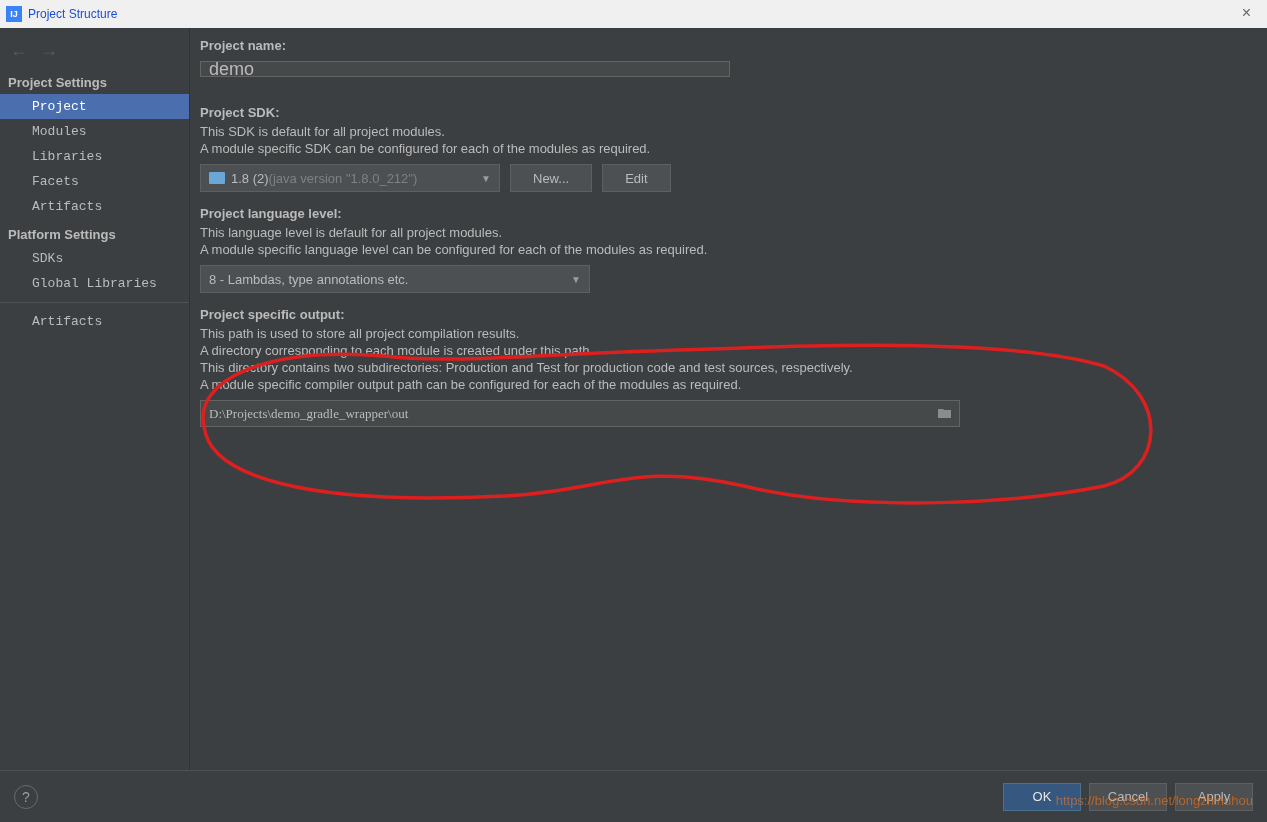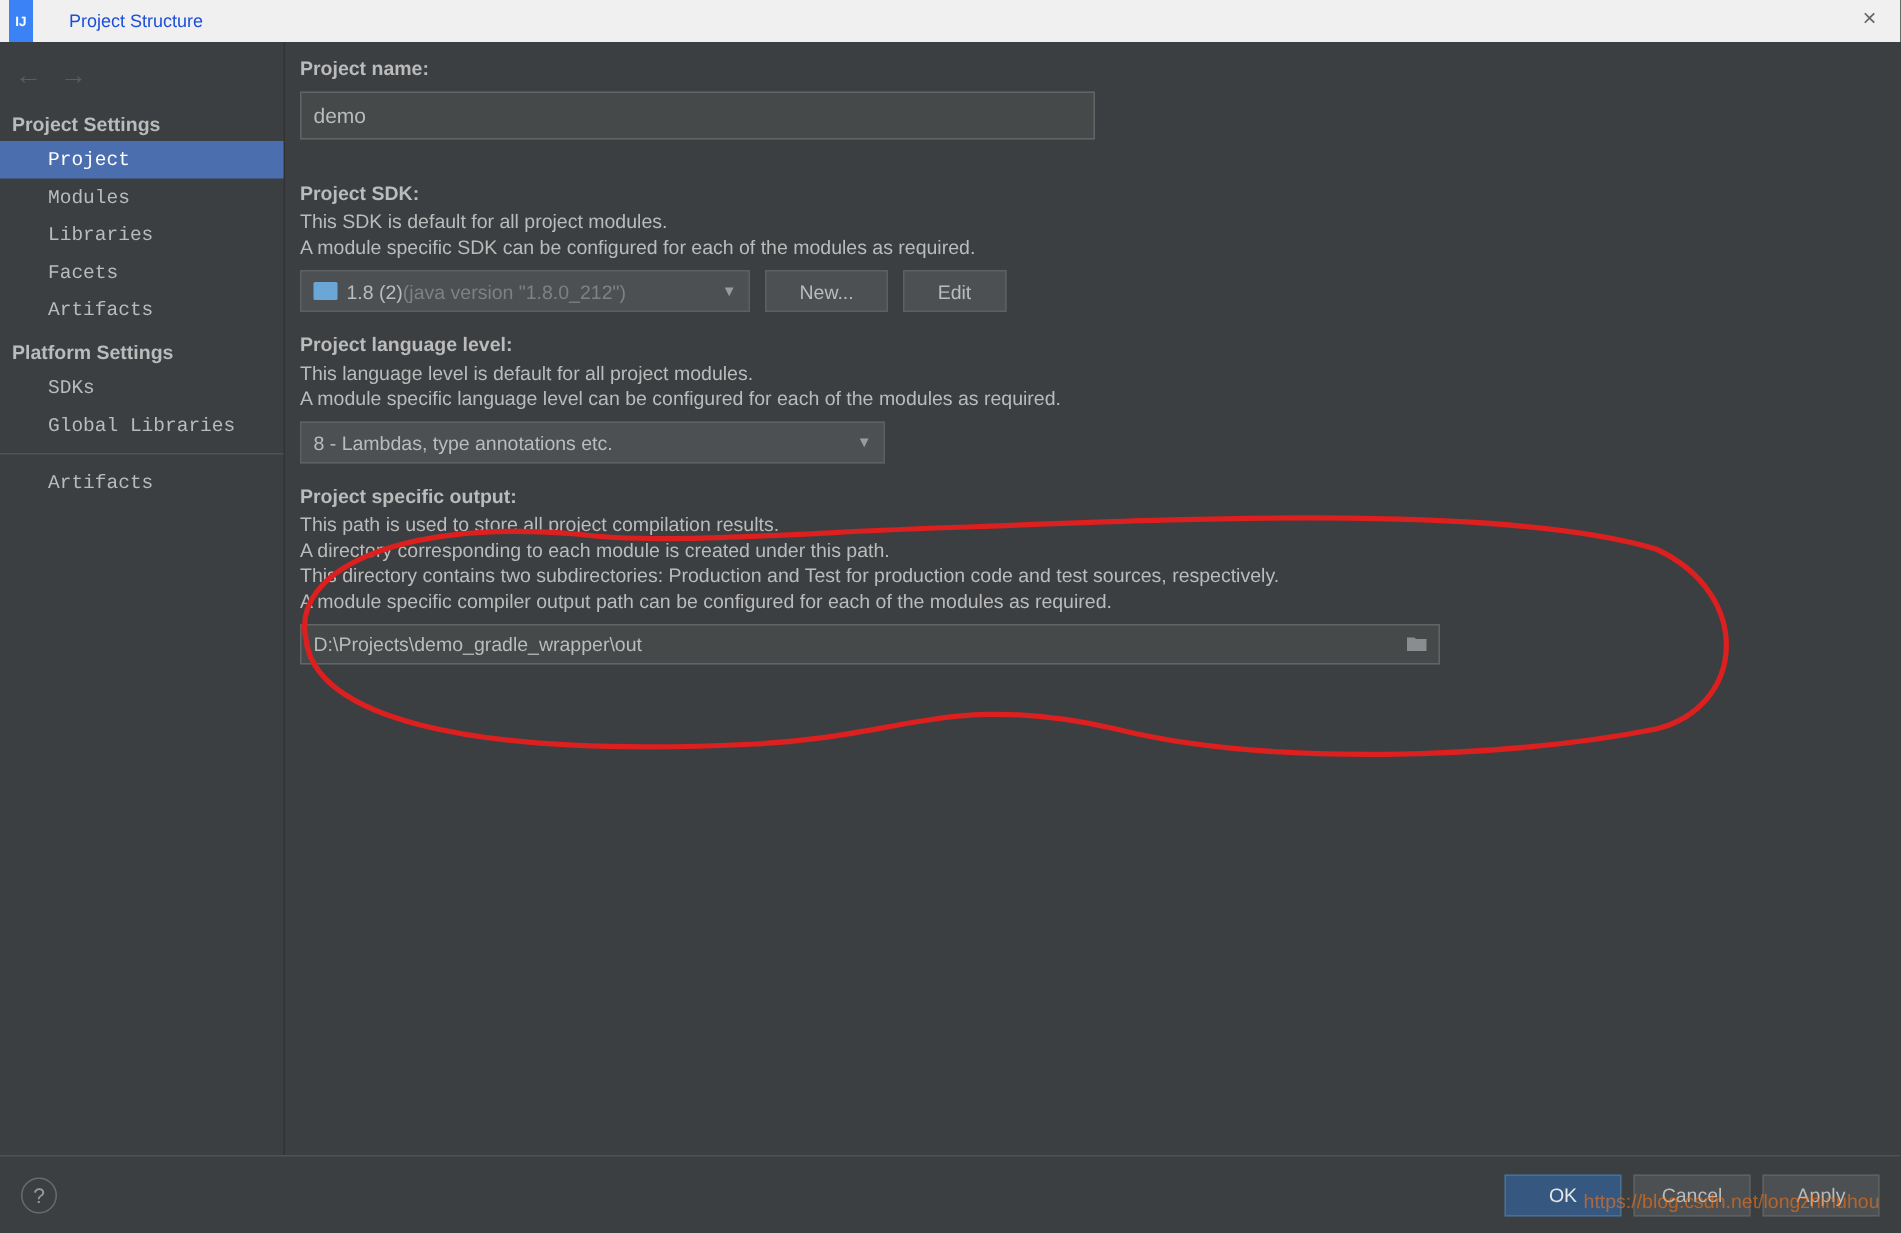--- a/index.html
+++ b/index.html
@@ -17,23 +17,23 @@
       height: 28px;
       background: #f0f0f0;
       color: #000;
       display: flex;
       align-items: center;
       padding: 0 6px;
       position: relative;
     }
     .titlebar .app-icon {
       width: 16px;
-      height: 28px;
+      height: 16px;
       background: #3b82f6;
-      margin-right: 24px;
+      margin-right: 6px;
       display: flex;
       align-items: center;
       justify-content: center;
       color: #fff;
       font-size: 9px;
       font-weight: bold;
     }
     .titlebar .title-text { font-size: 12px; color: #1d4ed8; }
     .titlebar .close-x {
       position: absolute;
@@ -102,23 +102,23 @@
     .field-desc {
       color: #bbbbbb;
       font-size: 13px;
       margin-bottom: 2px;
     }
     .text-input {
       background: #45494a;
       border: 1px solid #646464;
       color: #bbbbbb;
       padding: 4px 8px;
-      font-size: 14px;
+      font-size: 18px;
       width: 530px;
-      height: 32px;
+      height: 16px;
       margin-top: 4px;
       margin-bottom: 14px;
     }
     .sdk-row {
       display: flex;
       gap: 10px;
       margin-top: 8px;
       margin-bottom: 14px;
       align-items: center;
     }
@@ -163,20 +163,21 @@
     }
     .path-input-row {
       display: flex;
       align-items: center;
       background: #45494a;
       border: 1px solid #646464;
       width: 760px;
       height: 27px;
       margin-top: 8px;
       padding: 0 6px 0 8px;
+      font-family: Liberation Serif, serif;
     }
     .path-input-row .path-text {
       flex: 1;
       color: #bbbbbb;
       font-size: 13px;
     }
     .folder-open-icon {
       width: 16px;
       height: 13px;
       position: relative;

